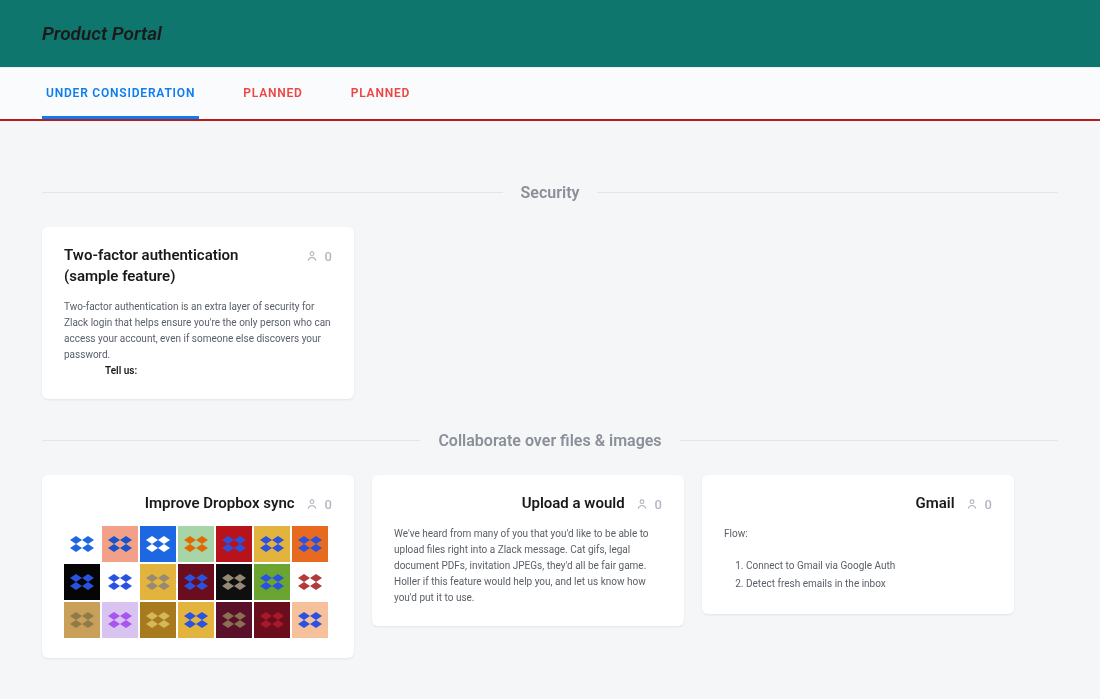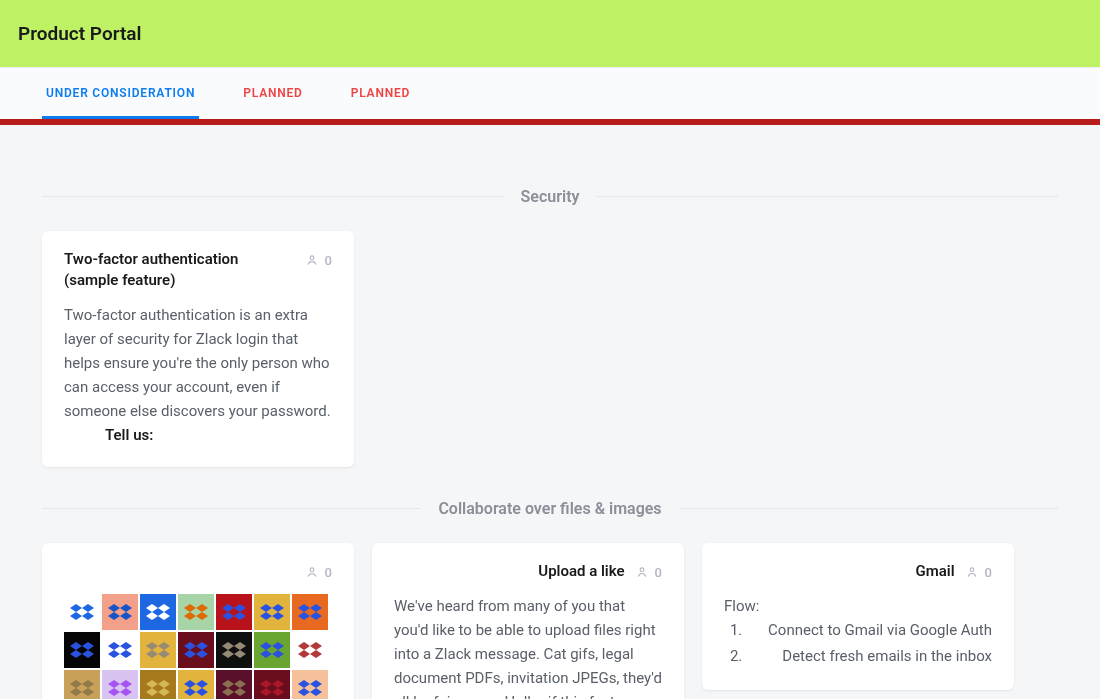--- a/index.html
+++ b/index.html
@@ -4,32 +4,33 @@
 <style>
   * { box-sizing: border-box; margin: 0; padding: 0; }
   body {
     font-family: -apple-system, BlinkMacSystemFont, "Segoe UI", Roboto, Helvetica, Arial, sans-serif;
     background: #f5f6f8;
     color: #1a1a1a;
     font-size: 14px;
     line-height: 1.5;
   }
   .topbar {
-    background: #bef264;
-    padding: 20px 42px 18px 18px;
+    background: #0f766e;
+    padding: 20px 42px 18px 42px;
+    font-style: italic;
   }
   .topbar h1 {
     font-size: 19px;
     font-weight: 600;
     color: #1a1a1a;
   }
   .tabbar {
     background: #fafbfc;
     border-top: 1px solid #eceef1;
-    border-bottom: 6px solid #b91c1c;
+    border-bottom: 2px solid #b91c1c;
     padding: 0 42px;
     display: flex;
     gap: 40px;
   }
   .tab {
     padding: 16px 4px 14px 4px;
     font-size: 12px;
     font-weight: 600;
     letter-spacing: 0.8px;
     color: #ef4444;
@@ -97,35 +98,34 @@
     font-weight: 500;
     flex-shrink: 0;
     margin-top: 2px;
   }
   .vote-badge svg {
     width: 14px;
     height: 14px;
     display: block;
   }
   .card-body {
-    font-size: 15px;
+    font-size: 10px;
     color: #5a6069;
     line-height: 1.6;
   }
   .card-body .bold {
     font-weight: 600;
     color: #1a1a1a;
     margin-left: 41px;
   }
   .flow-line { margin-top: 5px; }
   .flow-list {
     list-style: decimal;
     padding-left: 22px;
-    margin-top: 0;
-    text-align: right;
+    margin-top: 16px;
   }
   .flow-list li { margin-bottom: 2px; }
   .thumb-grid {
     display: grid;
     grid-template-columns: repeat(7, 36px);
     grid-auto-rows: 36px;
     gap: 2px;
     margin-top: 4px;
   }
   .thumb {
@@ -182,20 +182,21 @@
   <div class="section-divider">
     <div class="line"></div>
     <div class="label">Collaborate over files &amp; images</div>
     <div class="line"></div>
   </div>
 
   <div class="cards-row">
 
     <div class="card">
       <div class="card-header">
+        <div class="card-title">Improve Dropbox sync</div>
         <div class="vote-badge">
           <span>
             <svg viewBox="0 0 24 24" fill="none" stroke="#b2b7c0" stroke-width="2">
                 <circle cx="12" cy="8" r="3.2"></circle>
                 <path d="M5.5 20c1-4 4-5.5 6.5-5.5s5.5 1.5 6.5 5.5"></path>
               </svg>
           </span>
           <span>0</span>
         </div>
       </div>
@@ -303,21 +304,21 @@
           <div class="thumb" style="background: rgb(245, 192, 154);">
             <svg width="24" height="24" viewBox="0 0 24 24">
               <path d="M6 4 L12 8 L6 12 L0 8 Z  M18 4 L24 8 L18 12 L12 8 Z  M6 12 L12 16 L6 20 L0 16 Z  M18 12 L24 16 L18 20 L12 16 Z" fill="#2a52e0"></path>
             </svg>
           </div>
         </div>
     </div>
 
     <div class="card">
       <div class="card-header">
-        <div class="card-title">Upload a like</div>
+        <div class="card-title">Upload a would</div>
         <div class="vote-badge">
           <span>
             <svg viewBox="0 0 24 24" fill="none" stroke="#b2b7c0" stroke-width="2">
                 <circle cx="12" cy="8" r="3.2"></circle>
                 <path d="M5.5 20c1-4 4-5.5 6.5-5.5s5.5 1.5 6.5 5.5"></path>
               </svg>
           </span>
           <span>0</span>
         </div>
       </div>

